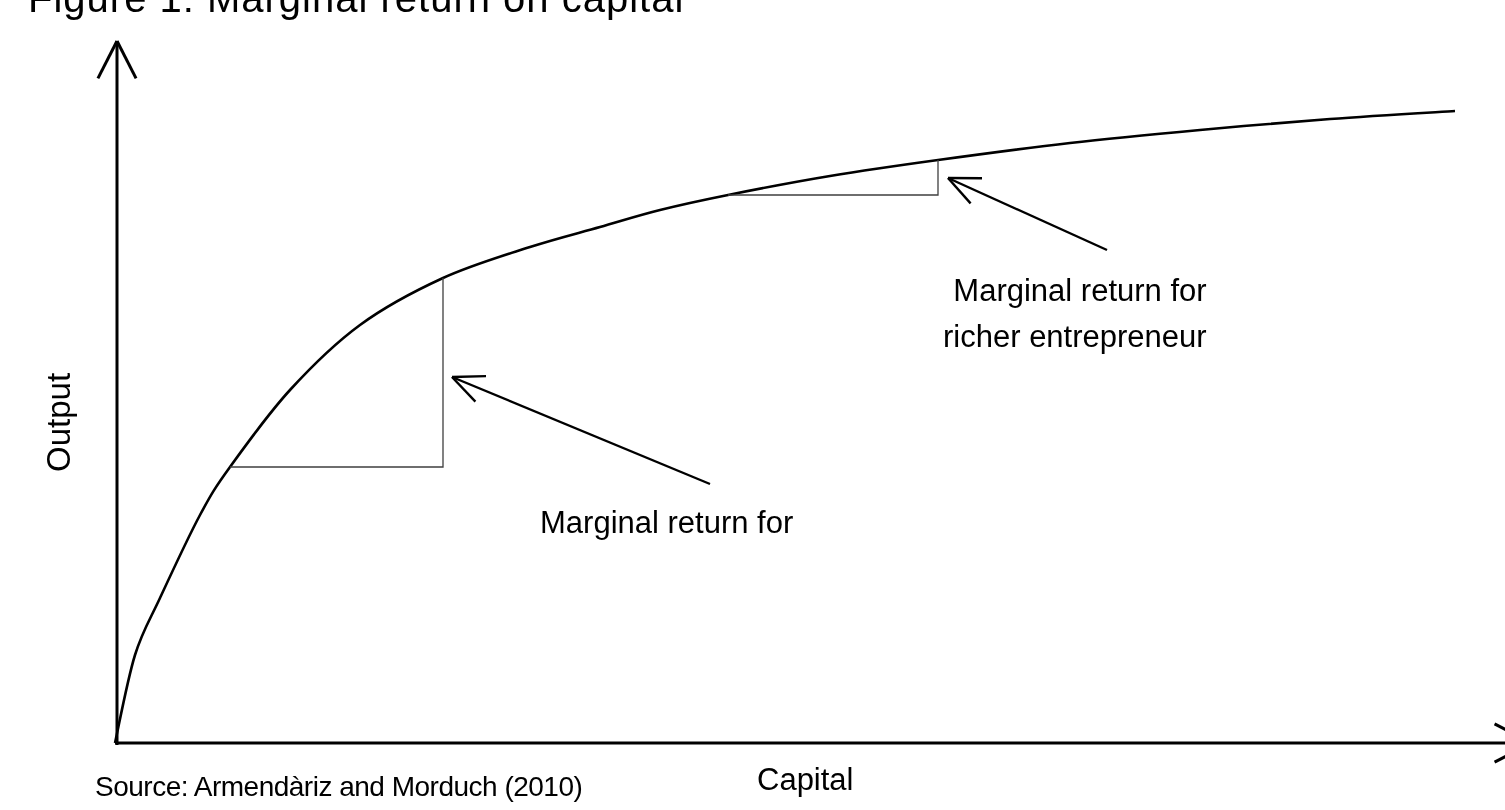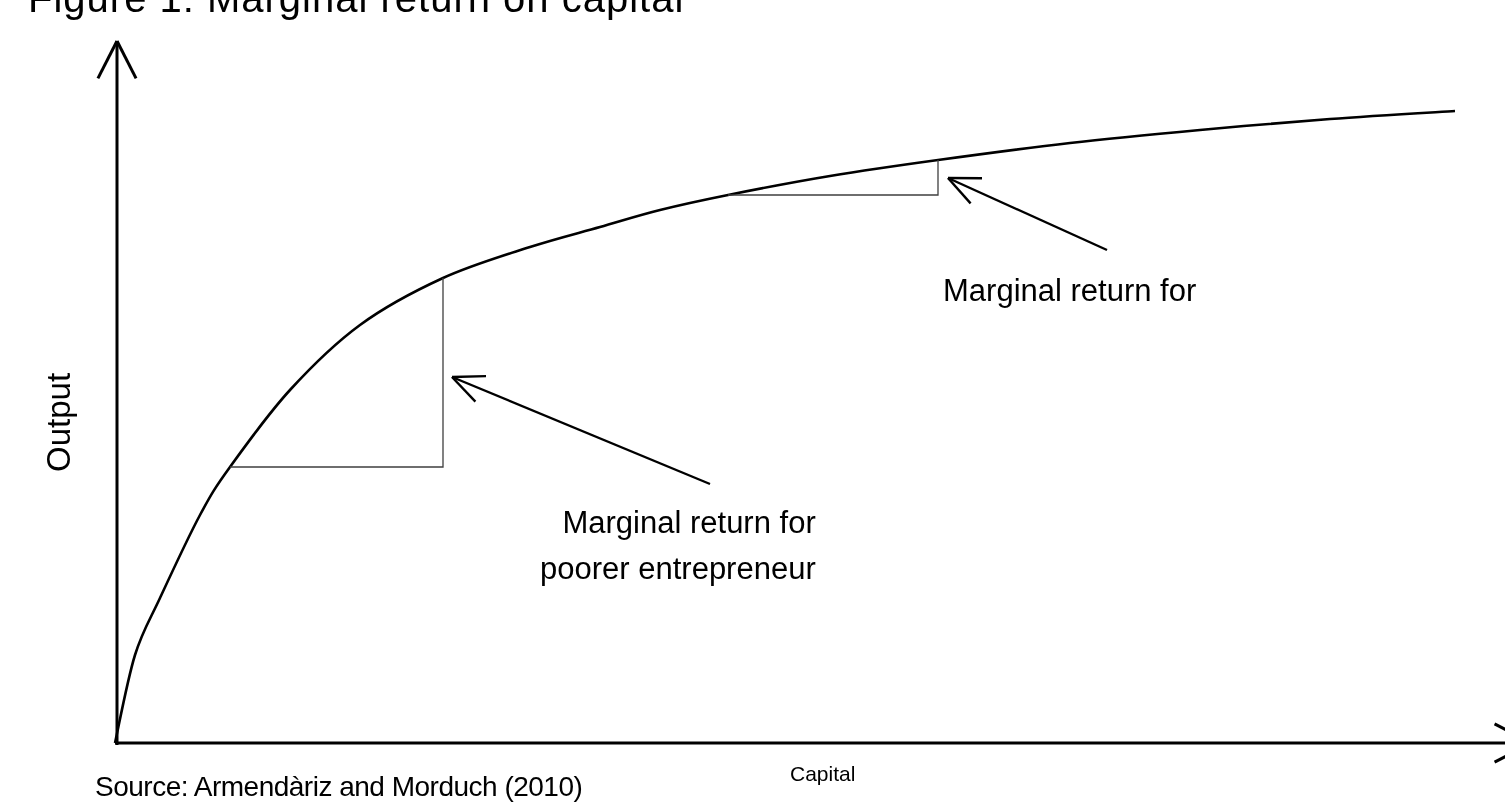--- a/index.html
+++ b/index.html
@@ -4,21 +4,21 @@
 <style>
   html,body{margin:0;padding:0;}
   body{
     width:1505px;height:810px;position:relative;overflow:hidden;
     background:#ffffff;font-family:"Liberation Sans", sans-serif;color:#000;
   }
   #figure-svg{position:absolute;left:0;top:0;}
   .txt{position:absolute;white-space:nowrap;}
   #fig-title{left:28px;top:-24px;font-size:40px;letter-spacing:1px;}
   #y-axis-label{left:40px;top:472px;font-size:33px;transform-origin:0 0;transform:rotate(-90deg);}
-  #x-axis-label{left:757px;top:762px;font-size:21px;margin-left:33px;}
+  #x-axis-label{left:757px;top:762px;font-size:31px;}
   #source-note{left:95px;top:771px;font-size:28px;letter-spacing:-0.5px;}
   .annotation{position:absolute;font-size:31px;line-height:46px;text-align:right;}
   #annotation-poorer{left:540px;top:500px;}
   #annotation-richer{left:943px;top:268px;}
 </style>
 </head>
 <body>
 
 <svg id="figure-svg" width="1505" height="810" viewBox="0 0 1505 810" aria-hidden="true">
     <line x1="117" y1="745" x2="117" y2="41" stroke="#000000" stroke-width="3"></line>
@@ -37,22 +37,22 @@
     <line x1="948" y1="178" x2="981.9993196918991" y2="178.2150825144887" stroke="#000000" stroke-width="2.4"></line>
     <line x1="948" y1="178" x2="970.5901479435362" y2="203.41033679212353" stroke="#000000" stroke-width="2.4"></line>
   </svg>
 
 <div class="txt" id="fig-title">Figure 1: Marginal return on capital</div>
 
 <div class="txt" id="y-axis-label">Output</div>
 
 <div class="annotation" id="annotation-poorer">
   <div>Marginal return for</div>
-  <div>poorer entrepreneur</div>
 </div>
 
 <div class="annotation" id="annotation-richer">
   <div>Marginal return for</div>
+  <div>richer entrepreneur</div>
 </div>
 
 <div class="txt" id="x-axis-label">Capital</div>
 
 <div class="txt" id="source-note">Source: Armendàriz and Morduch (2010)</div>
 
 </body></html>

